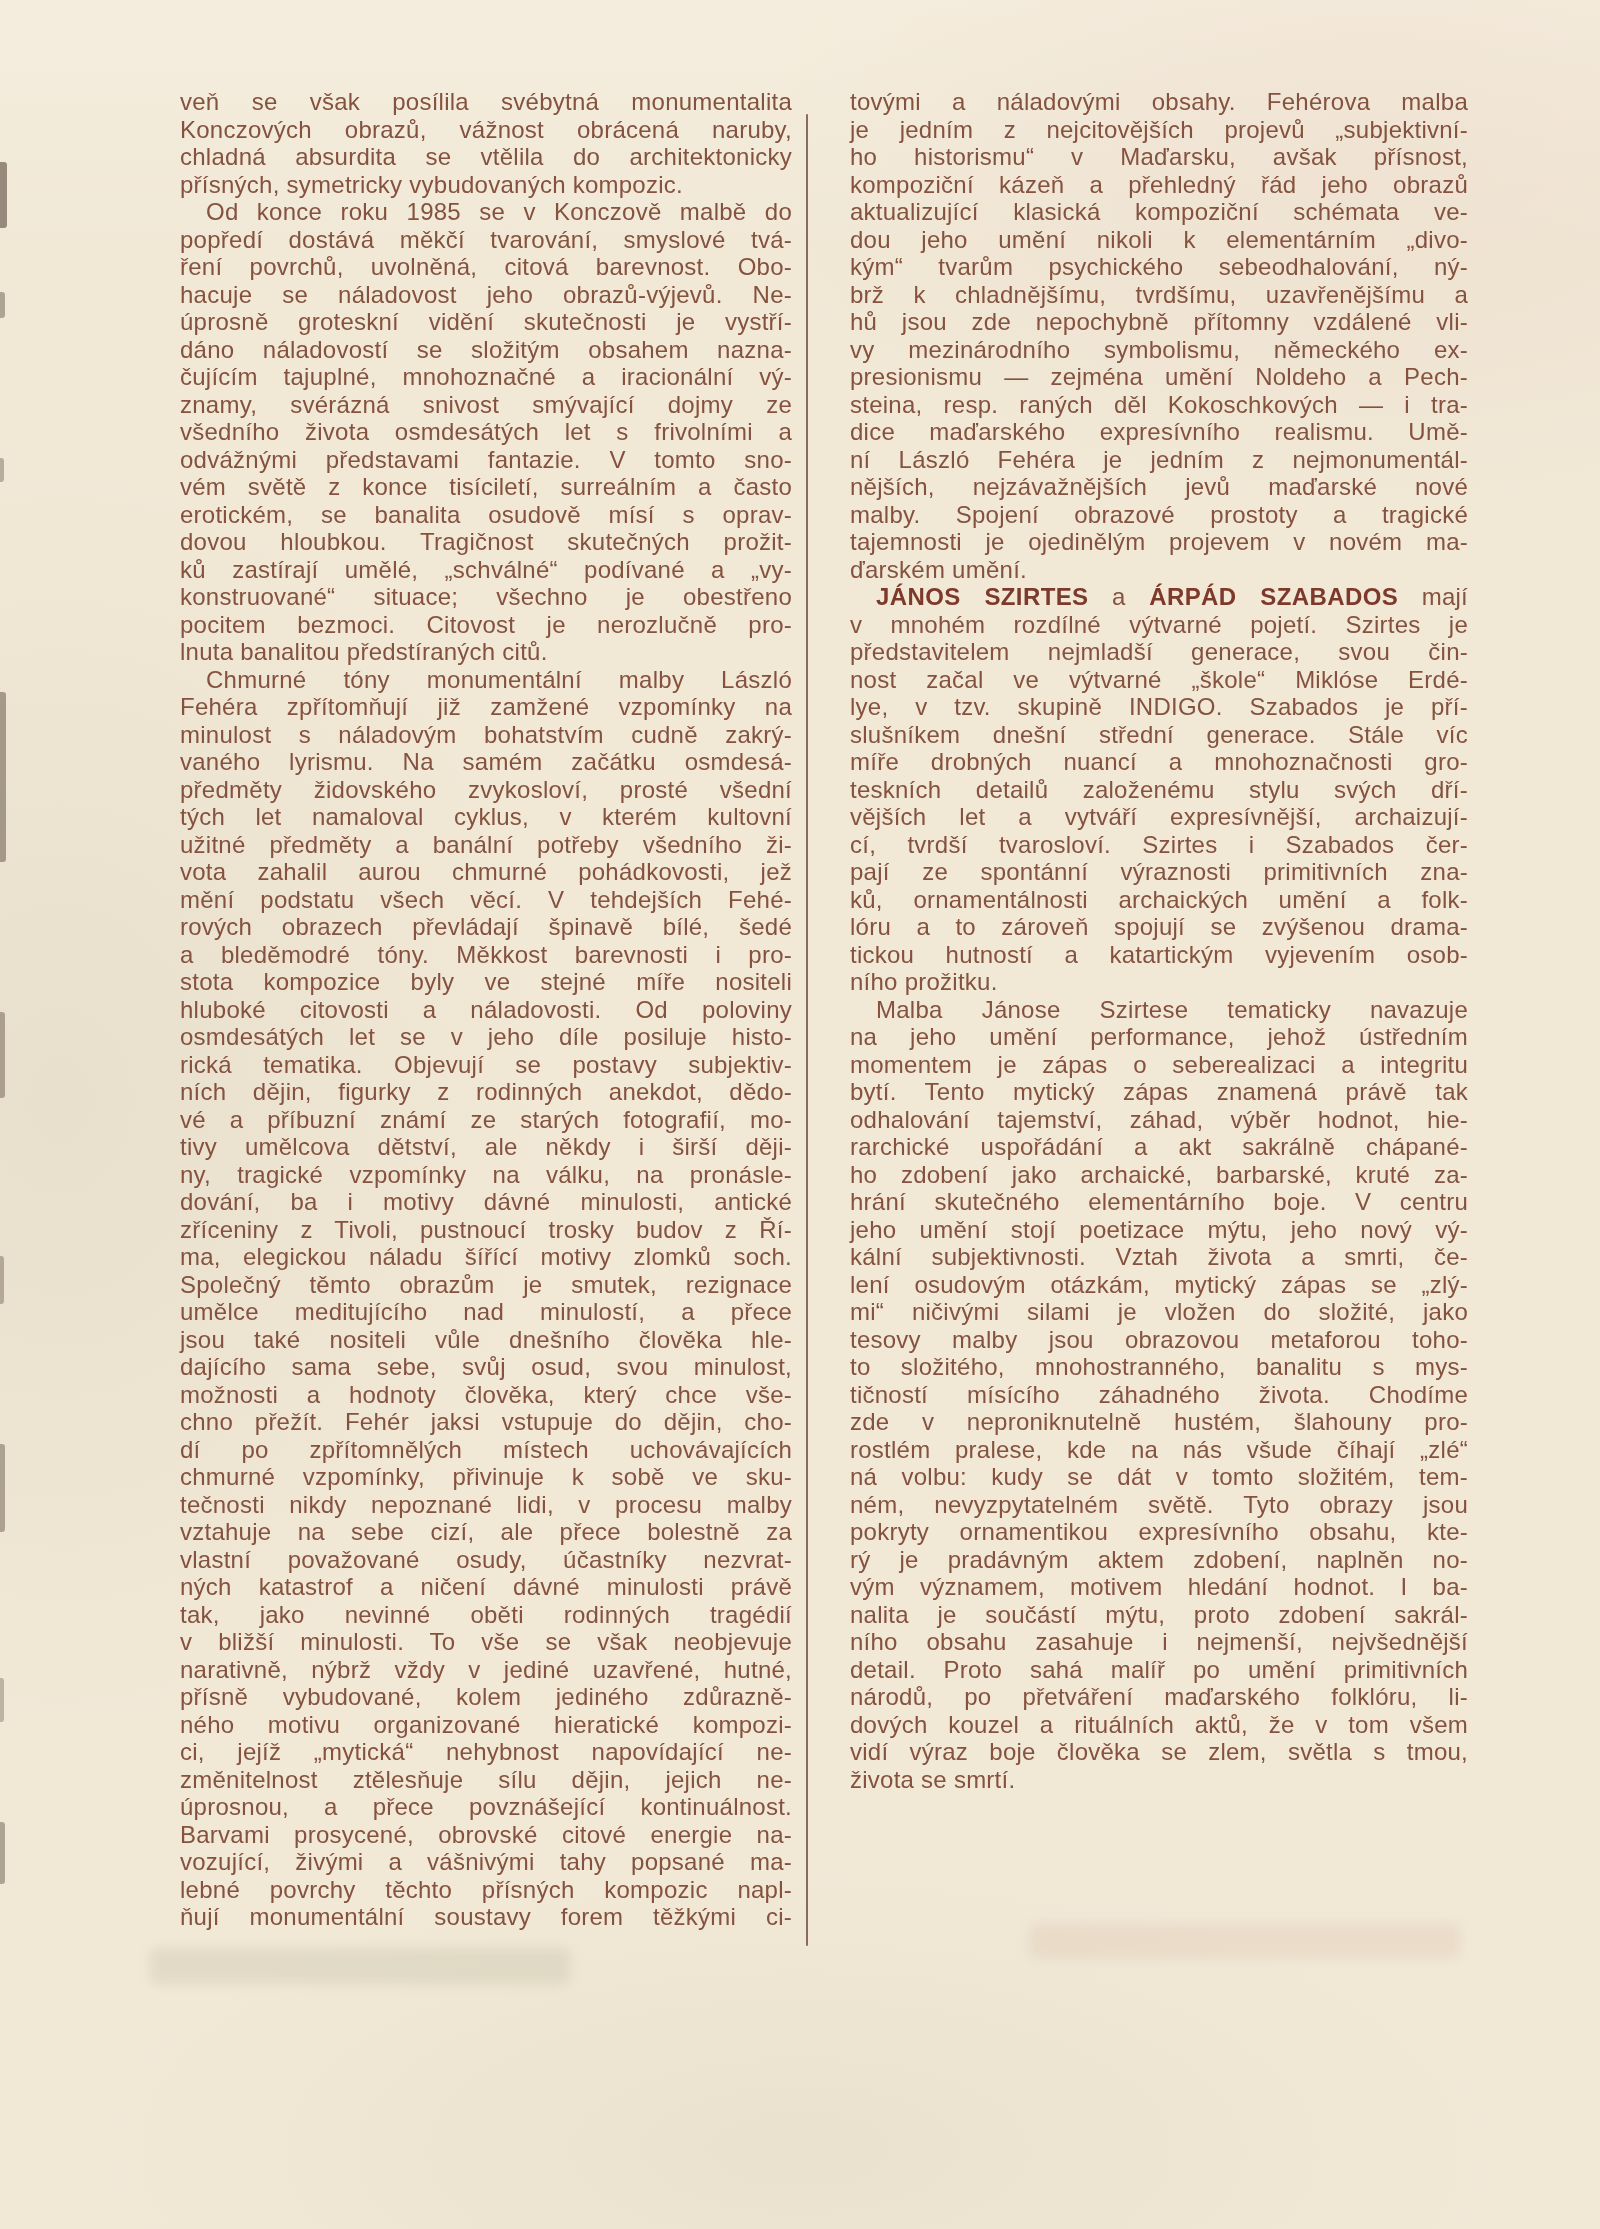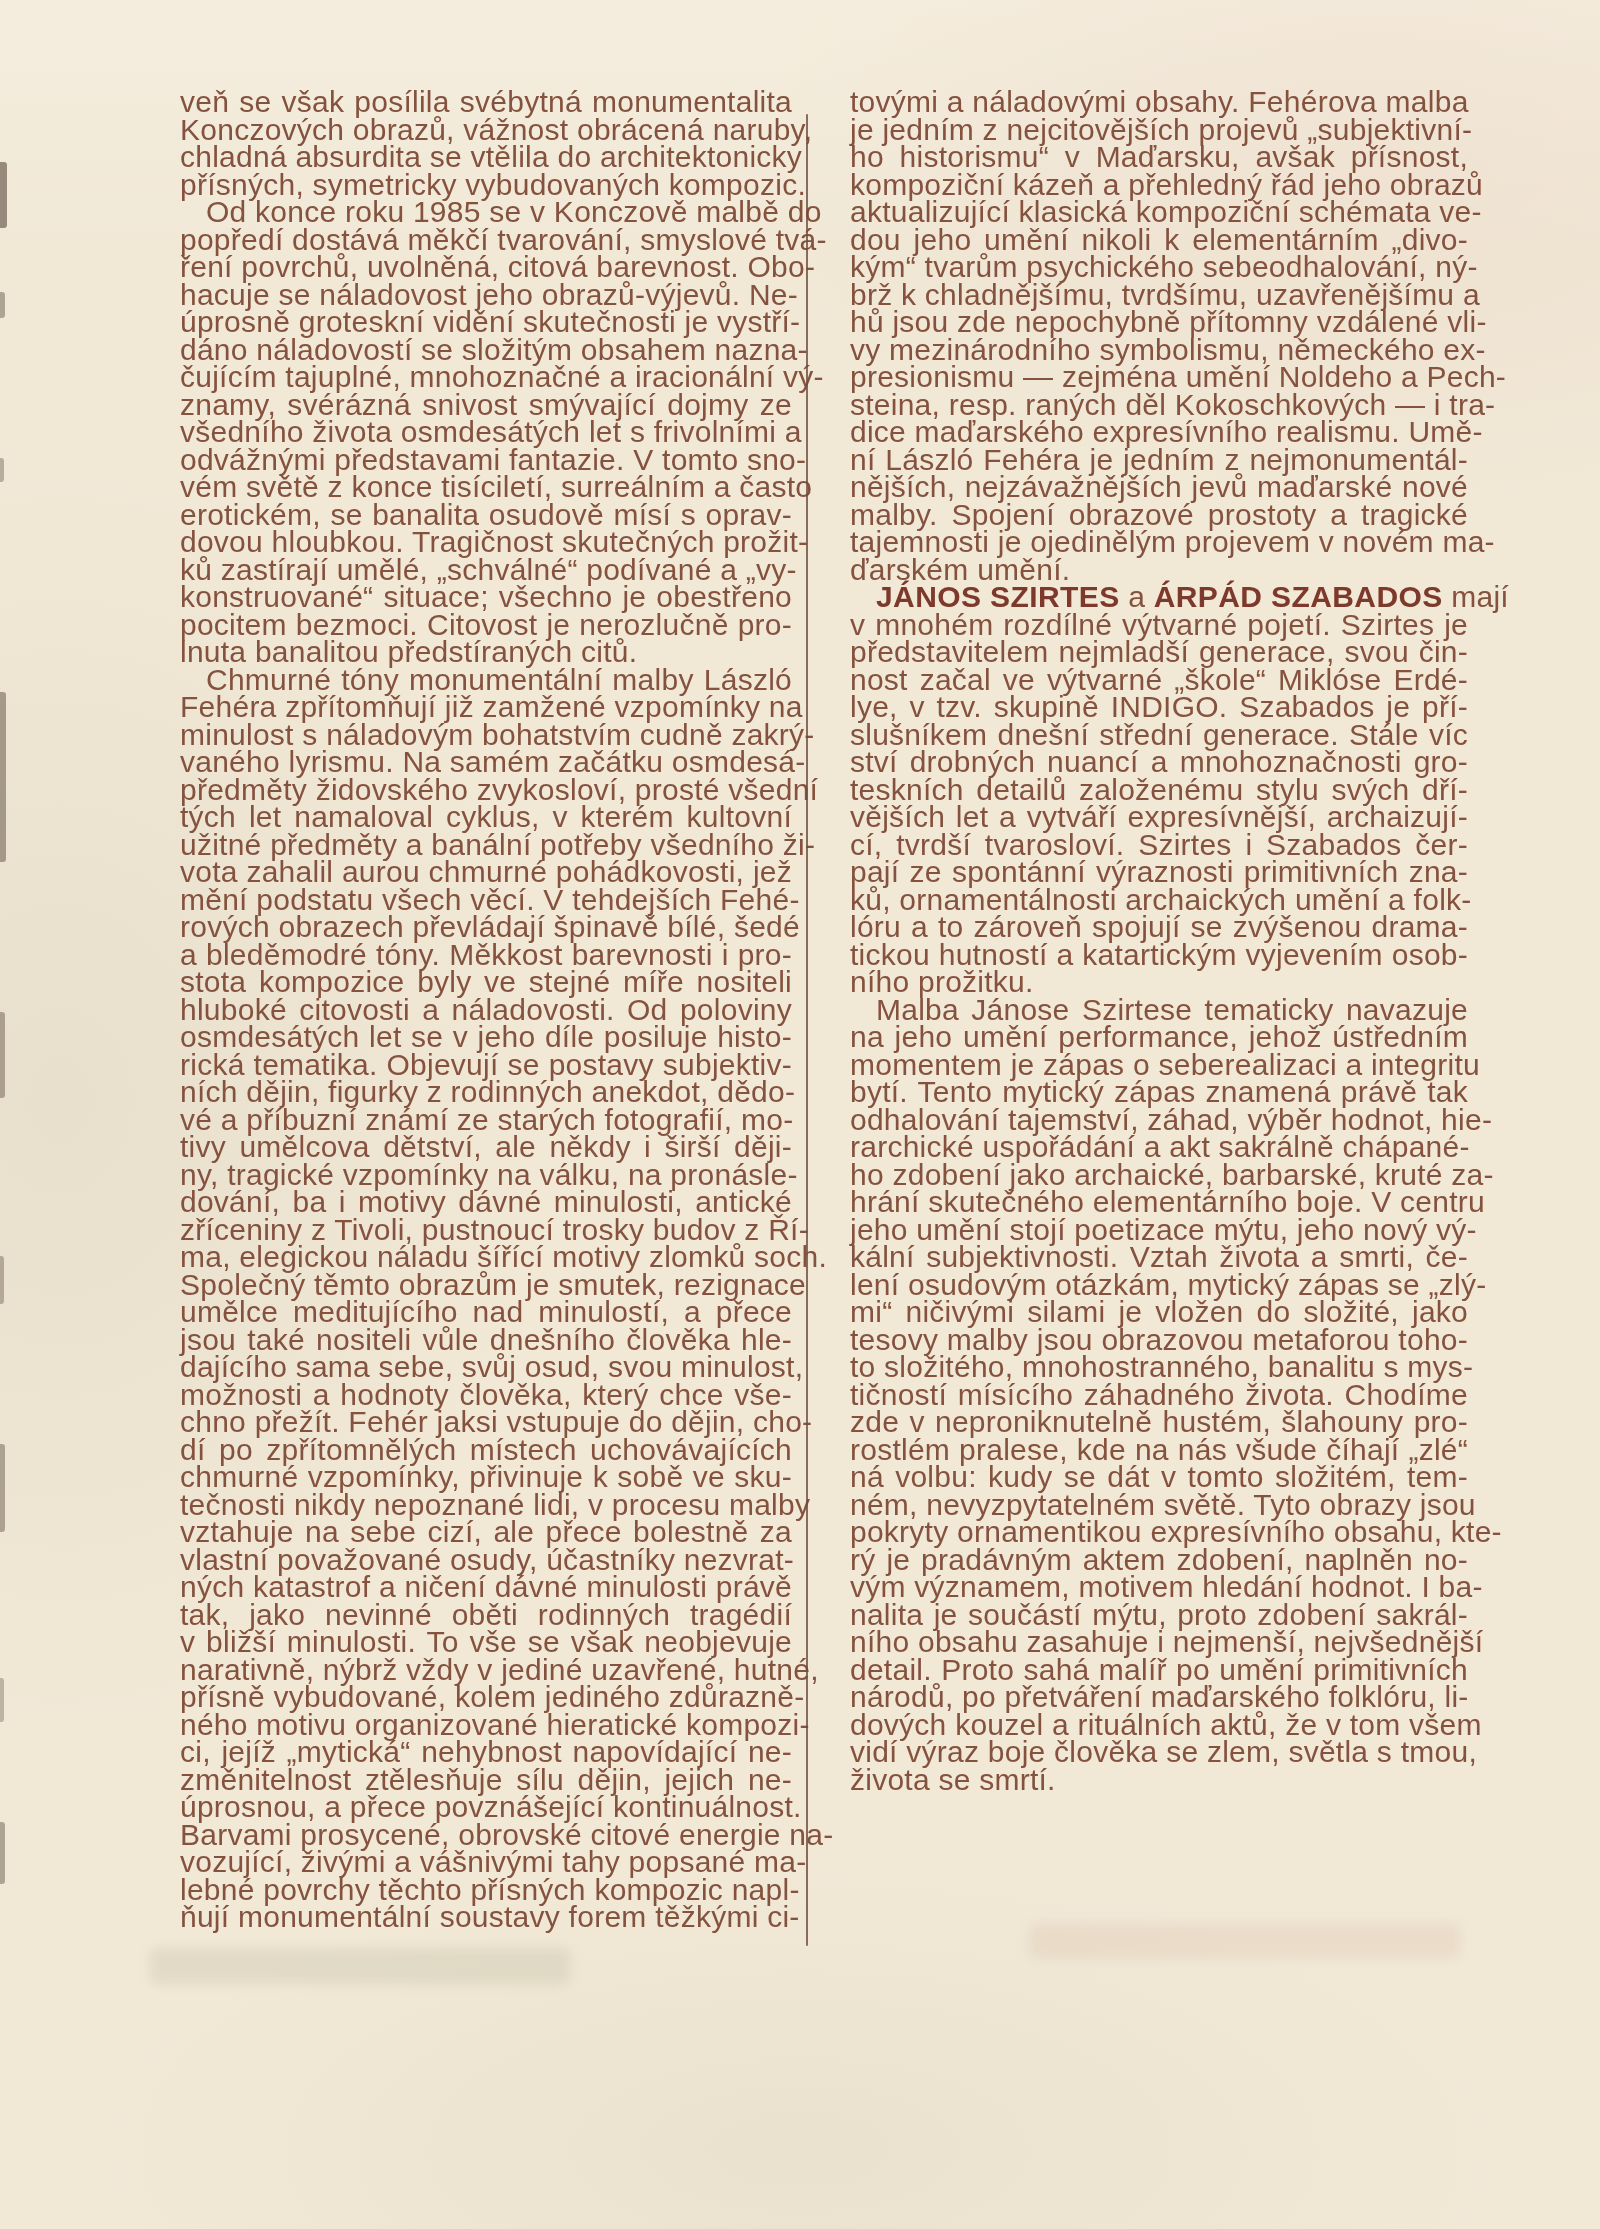--- a/index.html
+++ b/index.html
@@ -15,21 +15,21 @@
   .scan-tint{
     position:absolute;inset:0;pointer-events:none;
     background:
       radial-gradient(900px 500px at 1380px 160px, rgba(214,160,150,.10), rgba(0,0,0,0) 70%),
       radial-gradient(700px 900px at 60px 1100px, rgba(120,100,80,.07), rgba(0,0,0,0) 70%),
       radial-gradient(1000px 400px at 800px 2150px, rgba(170,160,130,.10), rgba(0,0,0,0) 70%),
       linear-gradient(180deg, rgba(255,252,244,.25), rgba(0,0,0,0) 12%);
   }
   .column{
     position:absolute;top:88px;color:var(--ink);
-    font-size:30px;letter-spacing:.25px;
+    font-size:24px;letter-spacing:.25px;
   }
   #col-left{left:180px;width:612px;}
   #col-right{left:850px;width:618px;}
   .line{
     height:27.5px;line-height:27.5px;white-space:nowrap;
     text-align:justify;text-align-last:justify;
   }
   .line.last{text-align-last:left;}
   .line.indent{text-indent:26px;}
   .line b{color:var(--ink-bold);font-weight:700;letter-spacing:.4px;}
@@ -156,21 +156,21 @@
     <div class="line">nějších, nejzávažnějších jevů maďarské nové</div>
     <div class="line">malby. Spojení obrazové prostoty a tragické</div>
     <div class="line">tajemnosti je ojedinělým projevem v novém ma-</div>
     <div class="line last">ďarském umění.</div>
     <div class="line indent"><b>JÁNOS SZIRTES</b> a <b>ÁRPÁD SZABADOS</b> mají</div>
     <div class="line">v mnohém rozdílné výtvarné pojetí. Szirtes je</div>
     <div class="line">představitelem nejmladší generace, svou čin-</div>
     <div class="line">nost začal ve výtvarné „škole“ Miklóse Erdé-</div>
     <div class="line">lye, v tzv. skupině INDIGO. Szabados je pří-</div>
     <div class="line">slušníkem dnešní střední generace. Stále víc</div>
-    <div class="line">ství drobných nuancí a mnohoznačnosti gro-</div>
+    <div class="line">míře drobných nuancí a mnohoznačnosti gro-</div>
     <div class="line">teskních detailů založenému stylu svých dří-</div>
     <div class="line">vějších let a vytváří expresívnější, archaizují-</div>
     <div class="line">cí, tvrdší tvarosloví. Szirtes i Szabados čer-</div>
     <div class="line">pají ze spontánní výraznosti primitivních zna-</div>
     <div class="line">ků, ornamentálnosti archaických umění a folk-</div>
     <div class="line">lóru a to zároveň spojují se zvýšenou drama-</div>
     <div class="line">tickou hutností a katartickým vyjevením osob-</div>
     <div class="line last">ního prožitku.</div>
     <div class="line indent">Malba Jánose Szirtese tematicky navazuje</div>
     <div class="line">na jeho umění performance, jehož ústředním</div>

